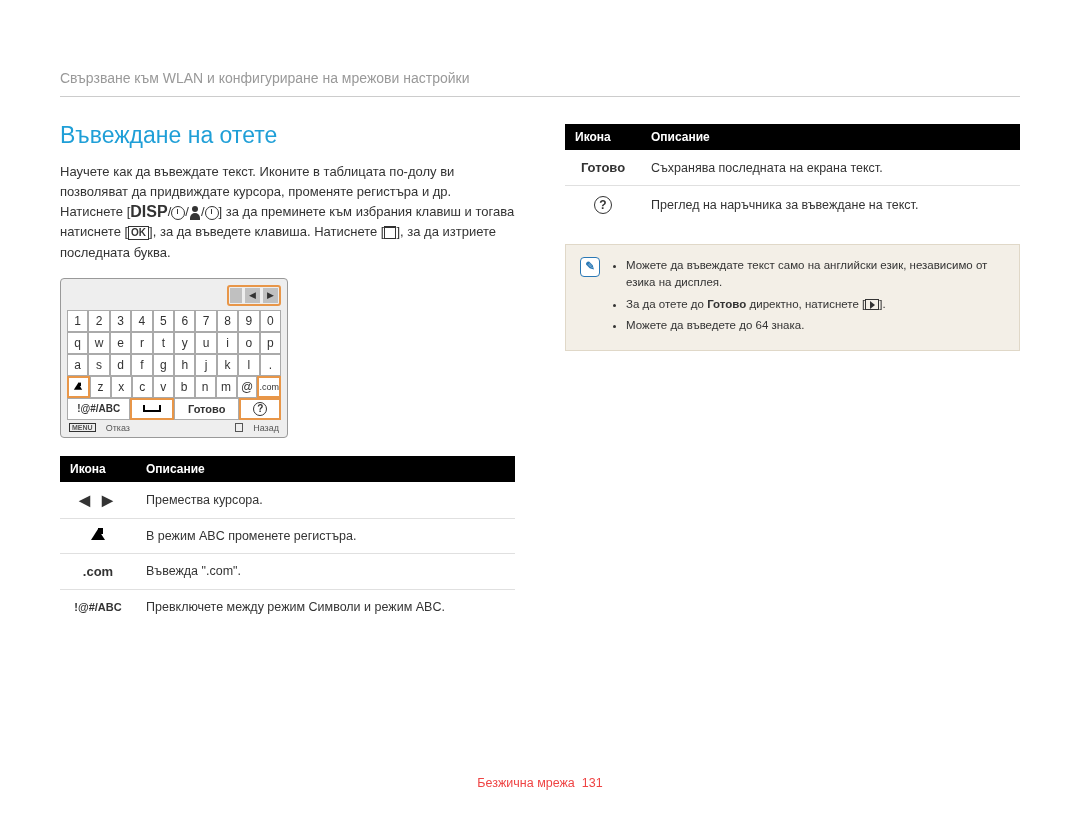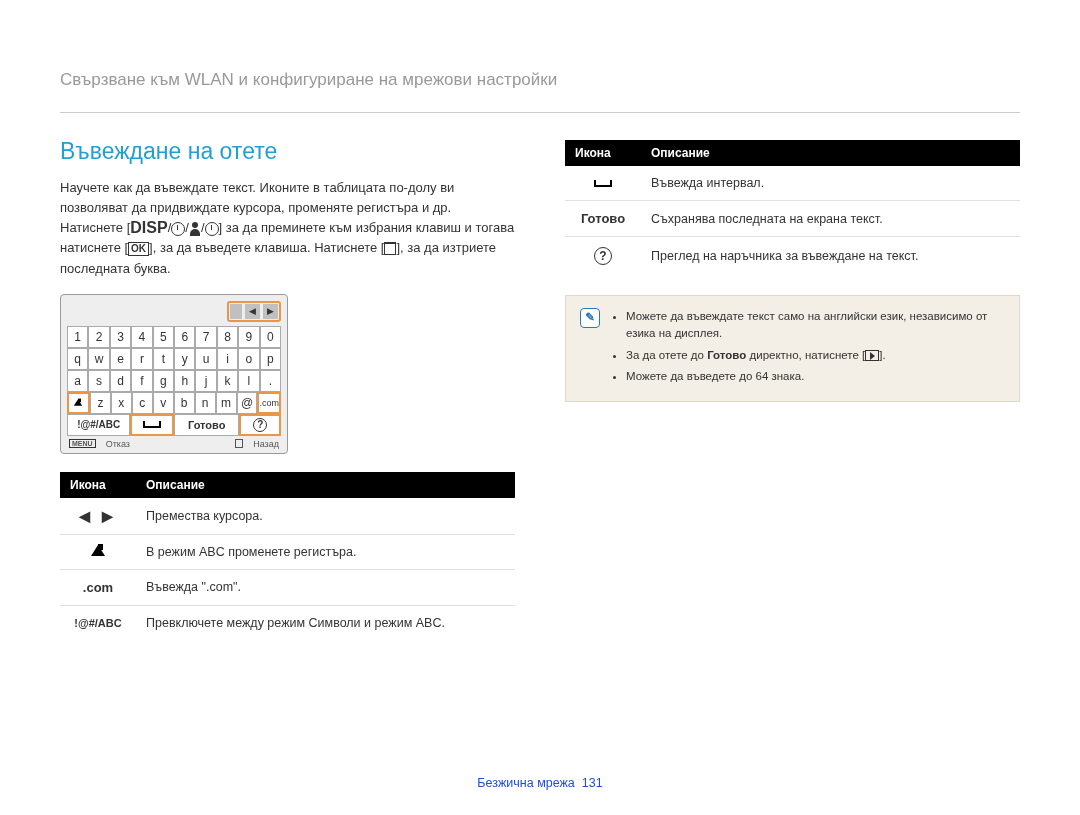--- a/index.html
+++ b/index.html
@@ -14,22 +14,22 @@
     height: 815px;
     position: relative;
   }
   .page {
     padding: 70px 60px 30px 60px;
     height: 100%;
     position: relative;
   }
   .header {
     color: #999;
-    font-size: 17px;
-    padding-bottom: 22px;
+    font-size: 14px;
+    padding-bottom: 10px;
     border-bottom: 1px solid #ccc;
     margin-bottom: 25px;
   }
   .columns {
     display: flex;
     gap: 50px;
   }
   .col-left { flex: 1; }
   .col-right { flex: 1; }
   .section-title {
@@ -191,21 +191,21 @@
     display: flex; align-items: center; justify-content: center;
     color: #2a78b5; font-weight: bold; flex-shrink: 0;
     background: #fff;
   }
   .note ul { margin: 0; padding-left: 14px; }
   .note li { margin-bottom: 4px; }
   .note b { font-weight: bold; }
 
   .footer {
     position: absolute; bottom: 25px; left: 0; width: 100%;
-    text-align: center; font-size: 12.5px; color: #1d4ed8;
+    text-align: center; font-size: 12.5px; color: #ef4444;
   }
 </style>
 </head>
 <body>
 
 <div class="page">
   <div class="header">Свързване към WLAN и конфигуриране на мрежови настройки</div>
 
   <div class="columns">
     <div class="col-left">
@@ -327,24 +327,20 @@
 
       <table class="desc-table">
         <thead>
           <tr>
             <th class="icon-col">Икона</th>
             <th>Описание</th>
           </tr>
         </thead>
         <tbody id="table-right-body">
             <tr class="sep">
-              <td class="icon-cell"><span class="kbd-space-icon"></span></td>
-              <td>Въвежда интервал.</td>
-            </tr>
-            <tr class="sep">
               <td class="icon-cell" style="font-size: 13px;">Готово</td>
               <td>Съхранява последната на екрана текст.</td>
             </tr>
             <tr>
               <td class="icon-cell"><span class="help-circle-big">?</span></td>
               <td>Преглед на наръчника за въвеждане на текст.</td>
             </tr>
           </tbody>
       </table>
 

